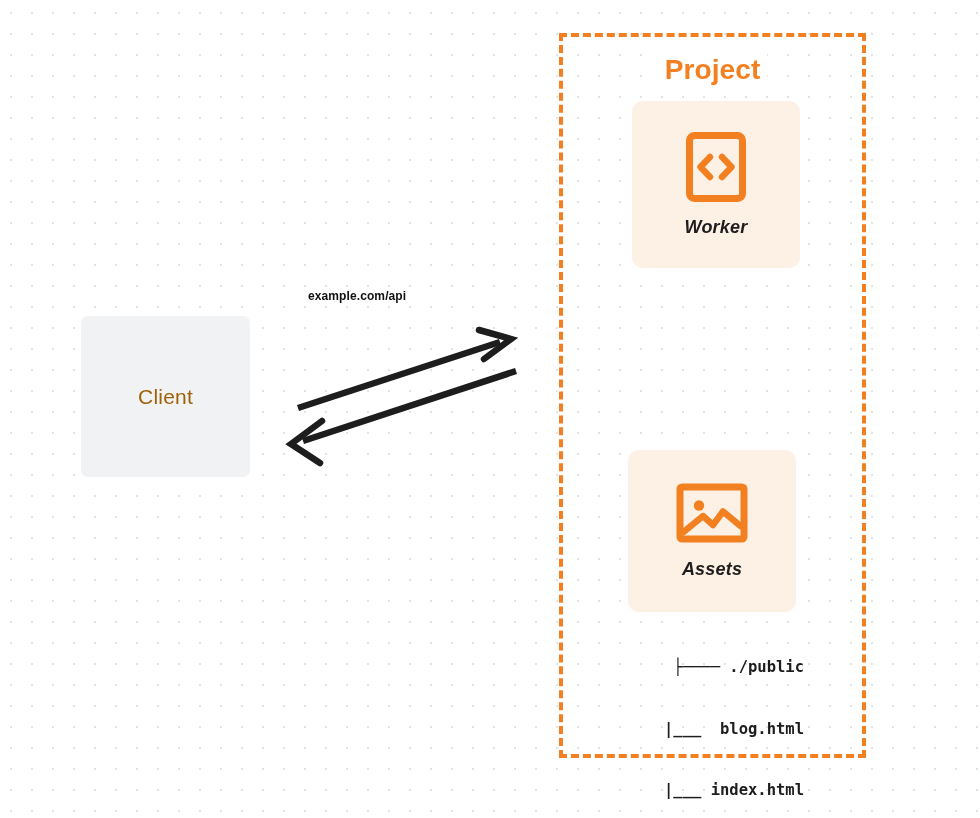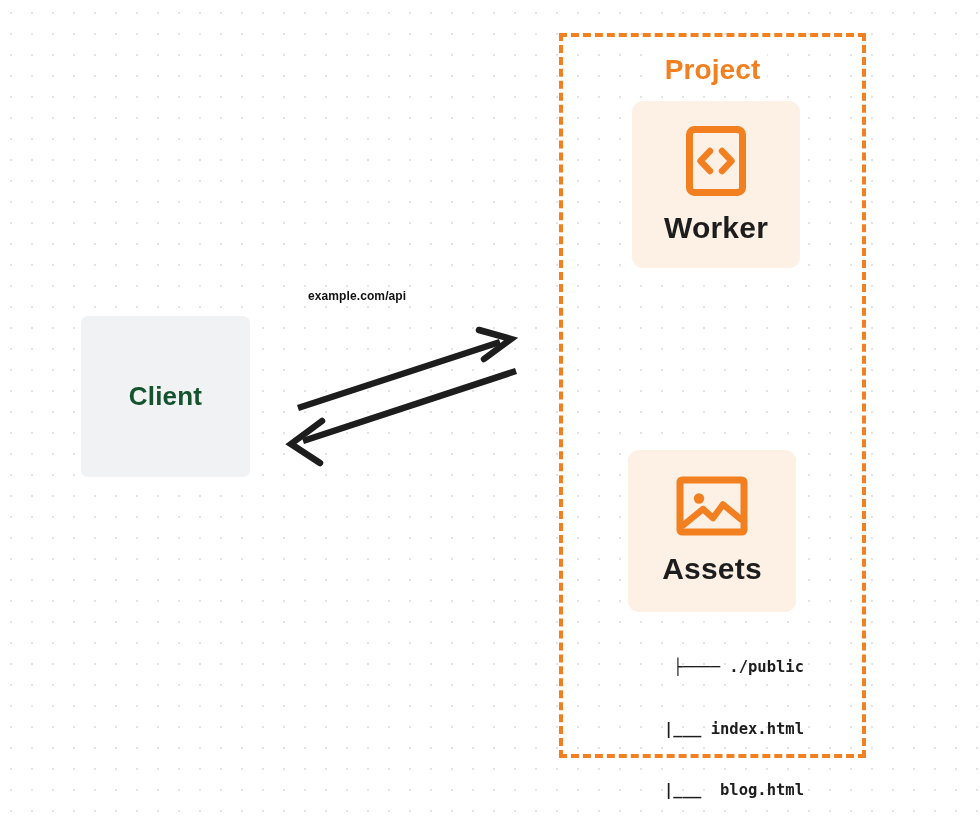--- a/index.html
+++ b/index.html
@@ -33,23 +33,23 @@
     top: 316px;
     width: 169px;
     height: 161px;
     background: #f1f2f4;
     border-radius: 7px;
     display: flex;
     align-items: center;
     justify-content: center;
   }
   .client-label {
-    font-size: 26px;
-    font-weight: bold;
-    color: #14532d;
+    font-size: 21px;
+    font-weight: normal;
+    color: #a16207;
     letter-spacing: 0.2px;
   }
 
   
   .project-container {
     position: absolute;
     left: 559px;
     top: 33px;
     width: 307px;
     height: 725px;
@@ -94,24 +94,25 @@
     width: 168px;
     height: 162px;
   }
   .card-icon {
     display: block;
     line-height: 0;
   }
   .card-worker .card-icon { margin-bottom: 14px; }
   .card-assets .card-icon { margin-bottom: 16px; }
   .card-label {
-    font-size: 30px;
+    font-size: 18px;
     font-weight: bold;
     color: #1d1d1d;
     letter-spacing: 0.2px;
+    font-style: italic;
   }
 
   
   .file-tree {
     position: absolute;
     left: 604px;
     top: 616px;
     width: 200px;
     font-family: "DejaVu Sans Mono", monospace;
     font-size: 15.5px;
@@ -188,18 +189,18 @@
         <rect x="4" y="4" width="64" height="52" rx="2" ry="2" fill="none" stroke="#f28020" stroke-width="7"></rect>
         <circle cx="23" cy="22.5" r="5.2" fill="#f28020"></circle>
         <polyline points="7.5,49 27,33 37,42 47,28.5 64.5,43" fill="none" stroke="#f28020" stroke-width="6.4" stroke-linecap="round" stroke-linejoin="round"></polyline>
       </svg>
     </span>
     <span class="card-label">Assets</span>
   </div>
 
   <div class="file-tree">
     <div>├──── ./public</div>
+    <div>     |___  blog.html</div>
     <div>     |___ index.html</div>
-    <div>     |___  blog.html</div>
     
   </div>
 
 </div>
 
 </body></html>

